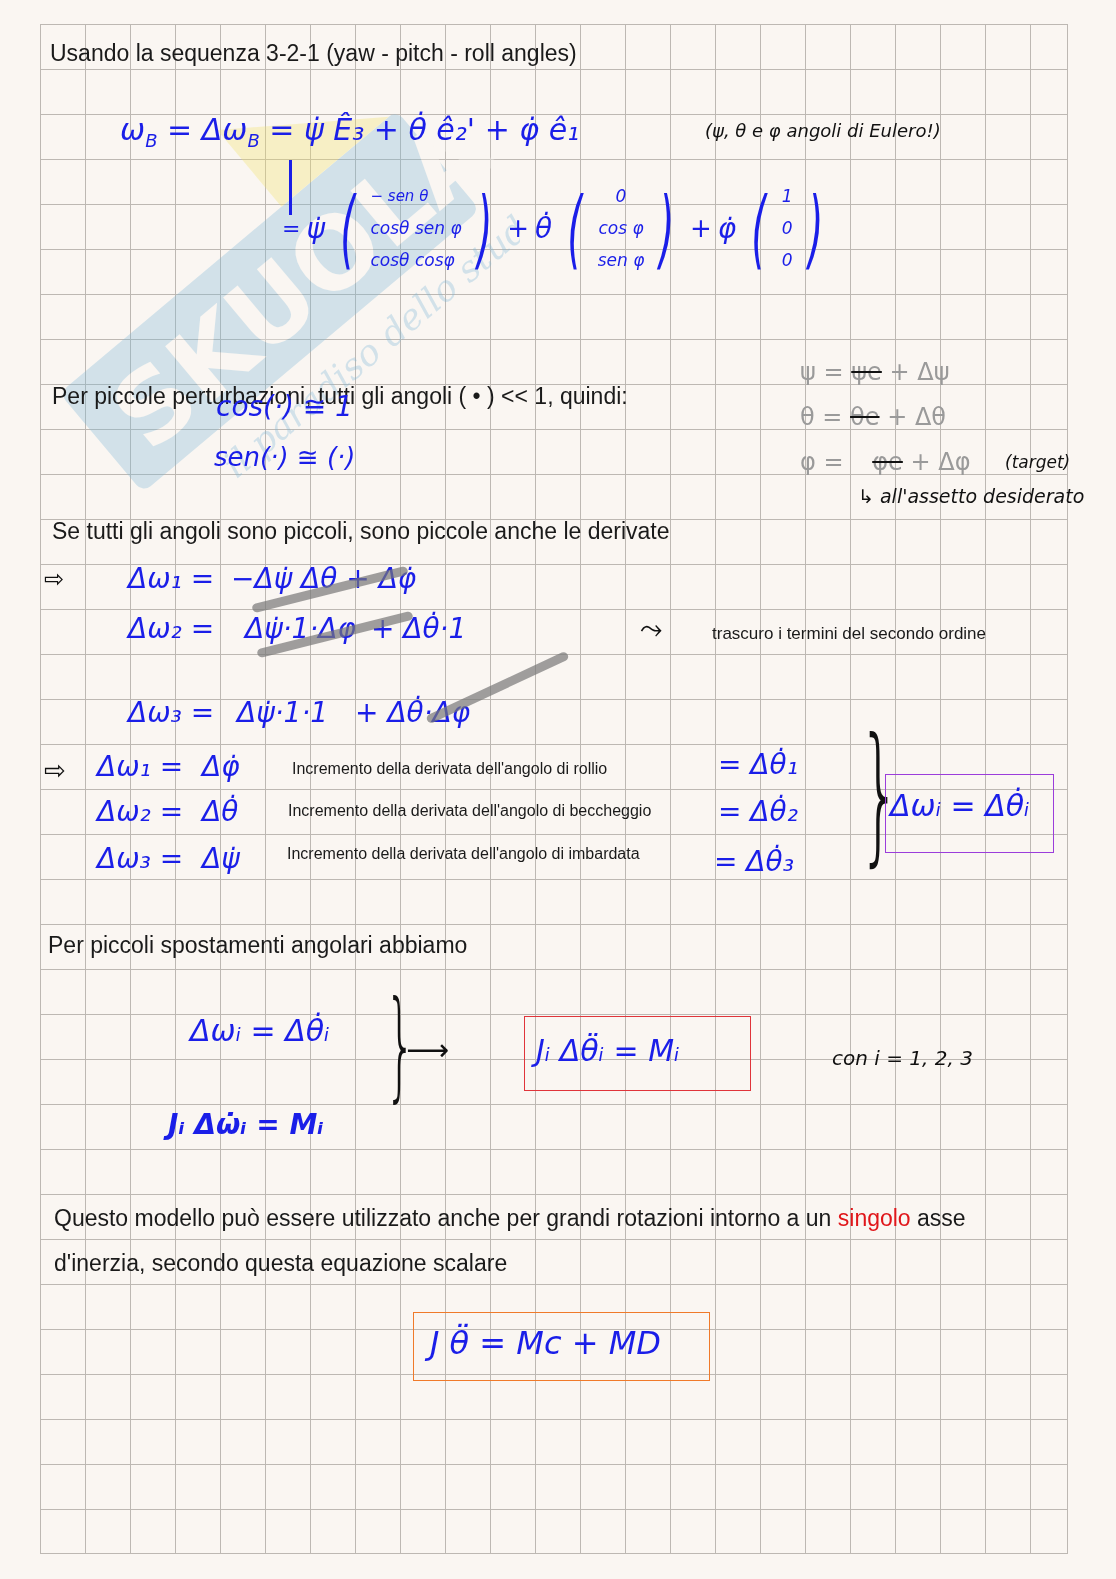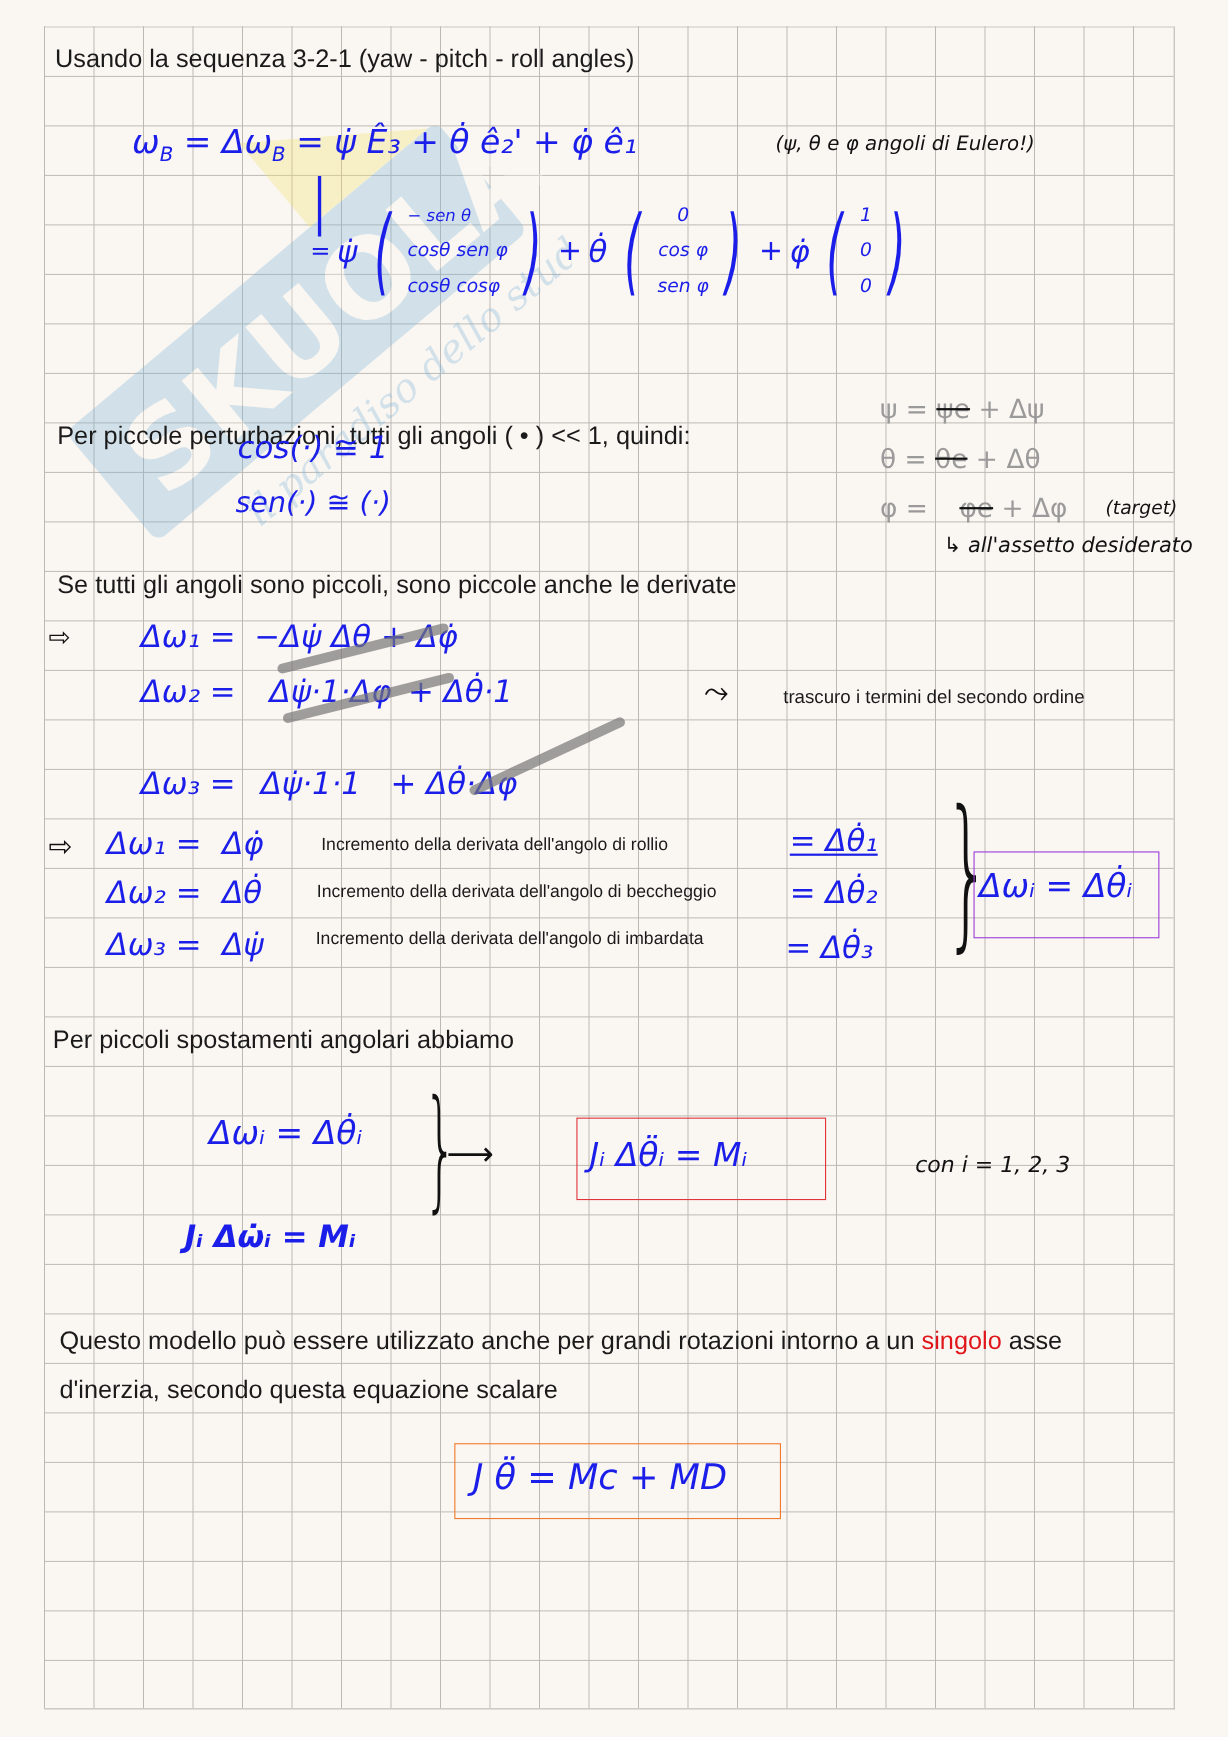--- a/index.html
+++ b/index.html
@@ -133,21 +133,21 @@
 
 <div class="abs hand-black" style="left:640px; top:612px; font-size:28px; font-style:normal;">⤳</div>
 <div class="abs small-typed" style="left:712px; top:624px; font-size:17px;">trascuro i termini del secondo ordine</div>
 
 <div class="abs hand-black" style="left:44px; top:755px; font-size:26px; font-style:normal;">⇨</div>
 
 <div class="abs hand" style="left:97px; top:750px; font-size:28px;">
   <span>Δω₁ =</span> <span style="margin-left:10px;">Δφ̇</span>
 </div>
 <div class="abs small-typed" style="left:292px; top:760px;">Incremento della derivata dell'angolo di rollio</div>
-<div class="abs hand" style="left:718px; top:748px; font-size:28px;text-decoration:underline;">= Δθ̇₁</div>
+<div class="abs hand" style="left:718px; top:748px; font-size:28px;">= Δθ̇₁</div>
 
 <div class="abs hand" style="left:97px; top:795px; font-size:28px;">
   <span>Δω₂ =</span> <span style="margin-left:10px;">Δθ̇</span>
 </div>
 <div class="abs small-typed" style="left:288px; top:802px;">Incremento della derivata dell'angolo di beccheggio</div>
 <div class="abs hand" style="left:718px; top:795px; font-size:28px;">= Δθ̇₂</div>
 
 <div class="abs hand" style="left:97px; top:842px; font-size:28px;">
   <span>Δω₃ =</span> <span style="margin-left:10px;">Δψ̇</span>
 </div>

